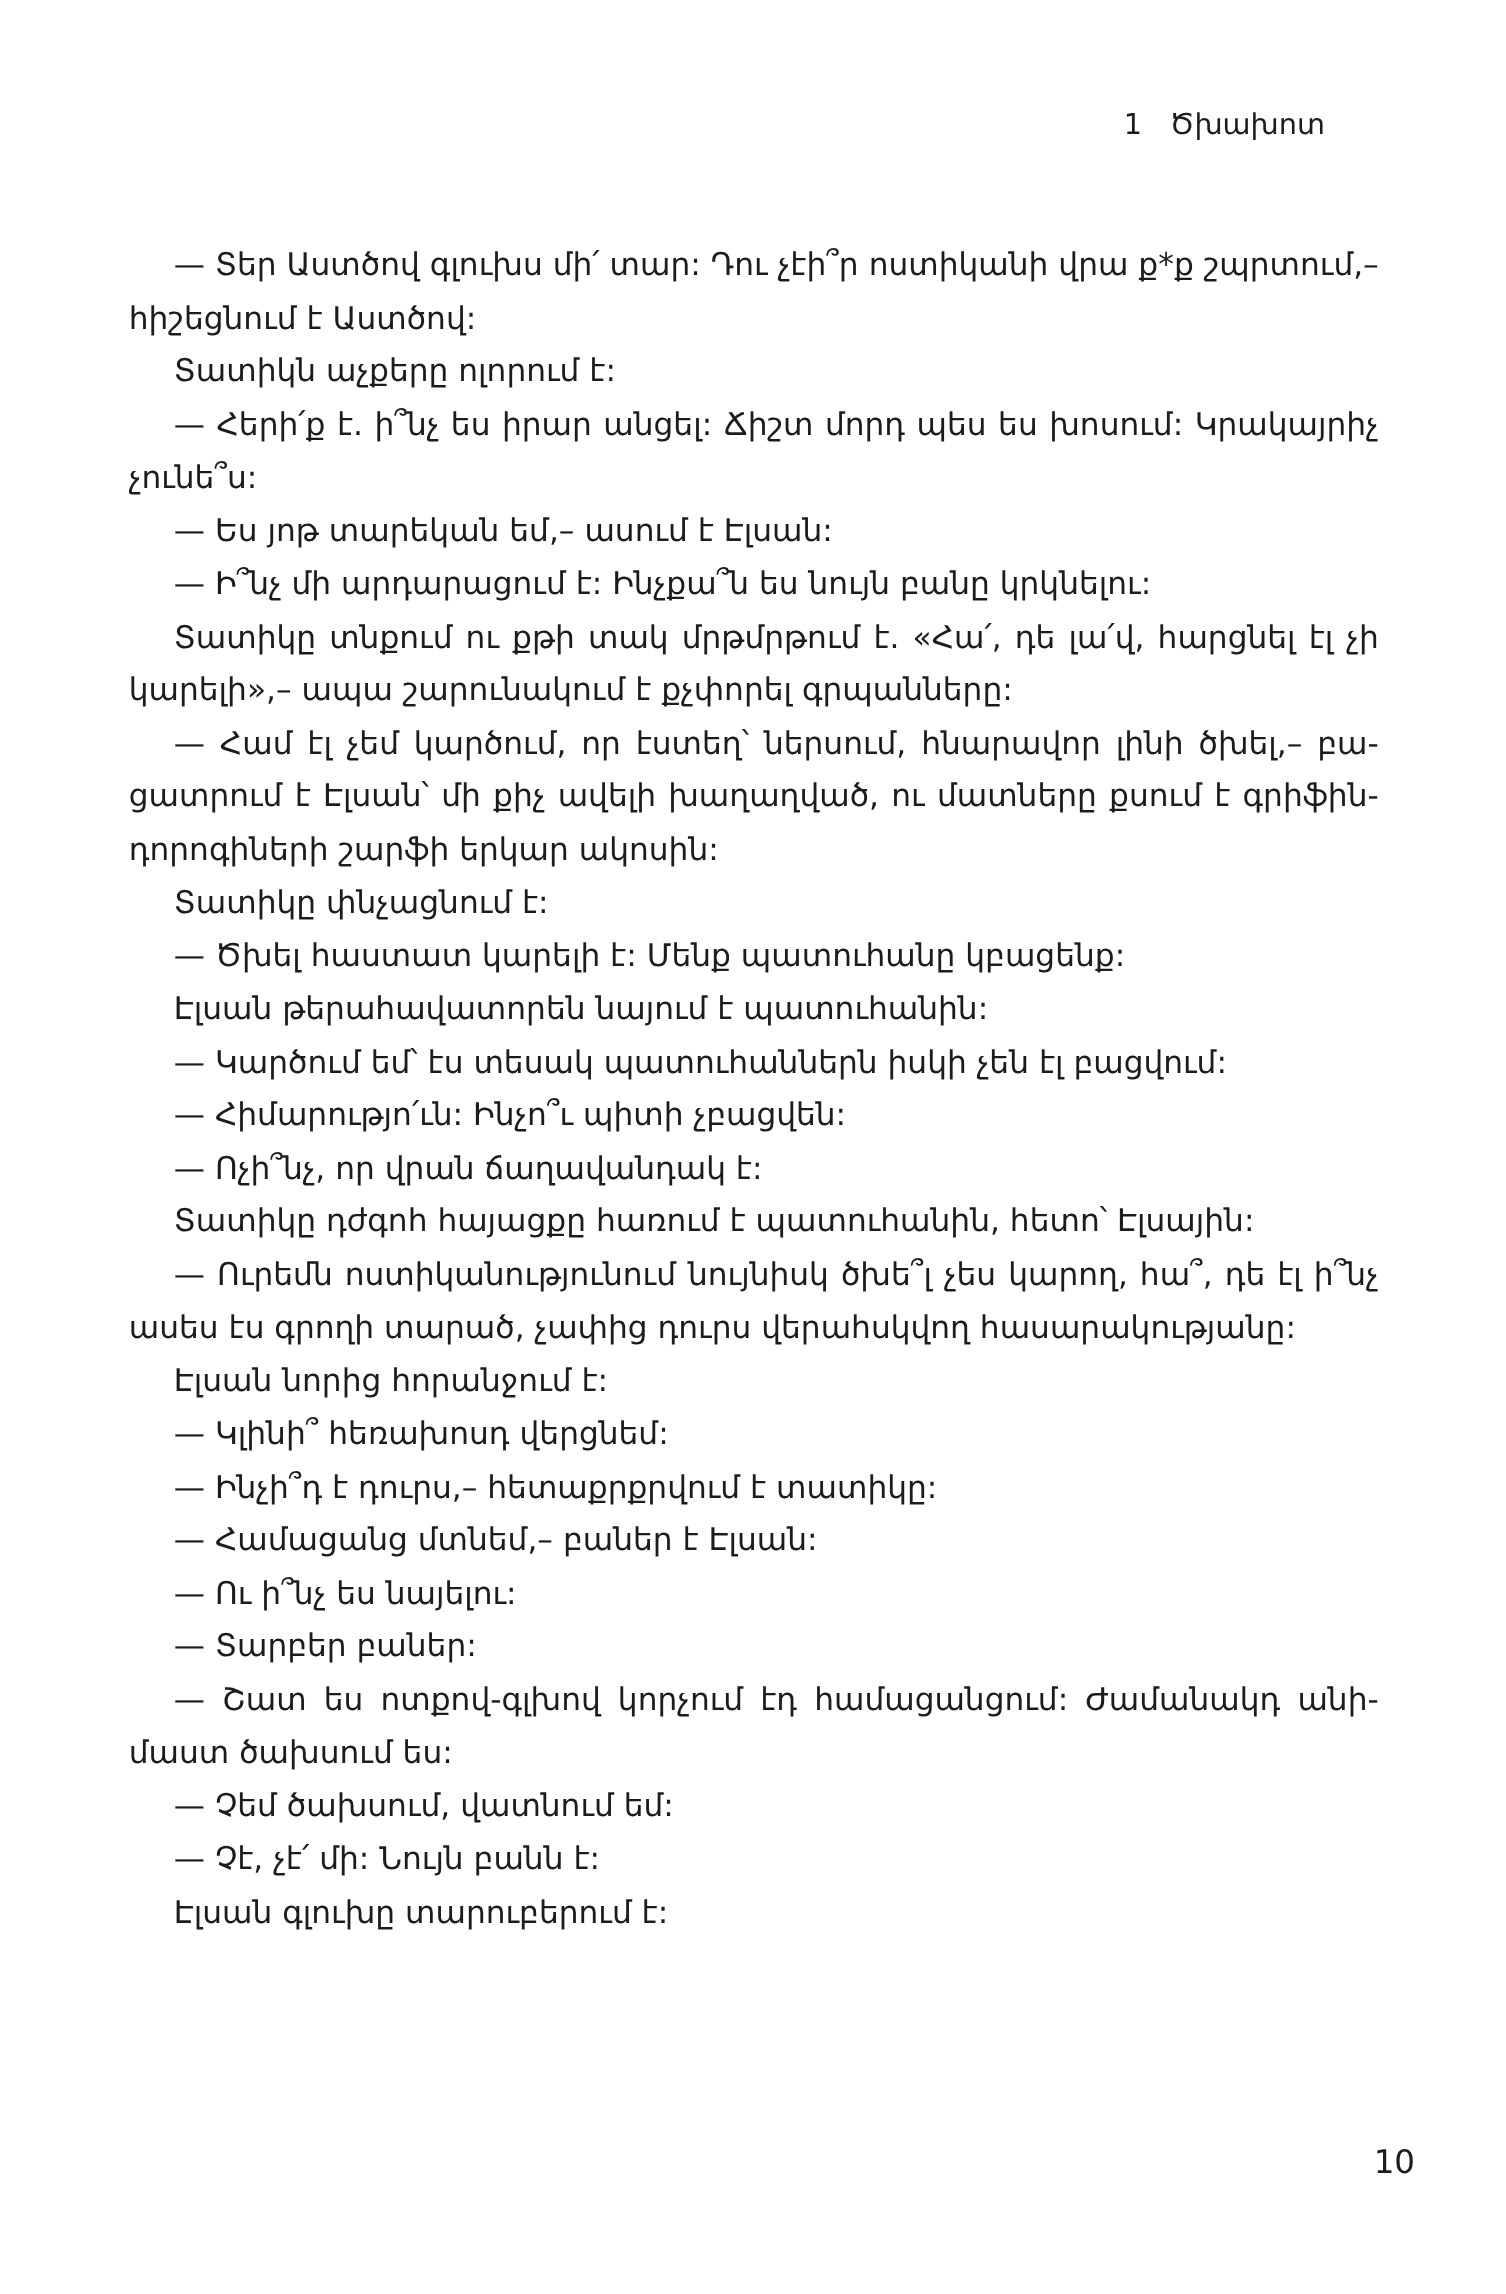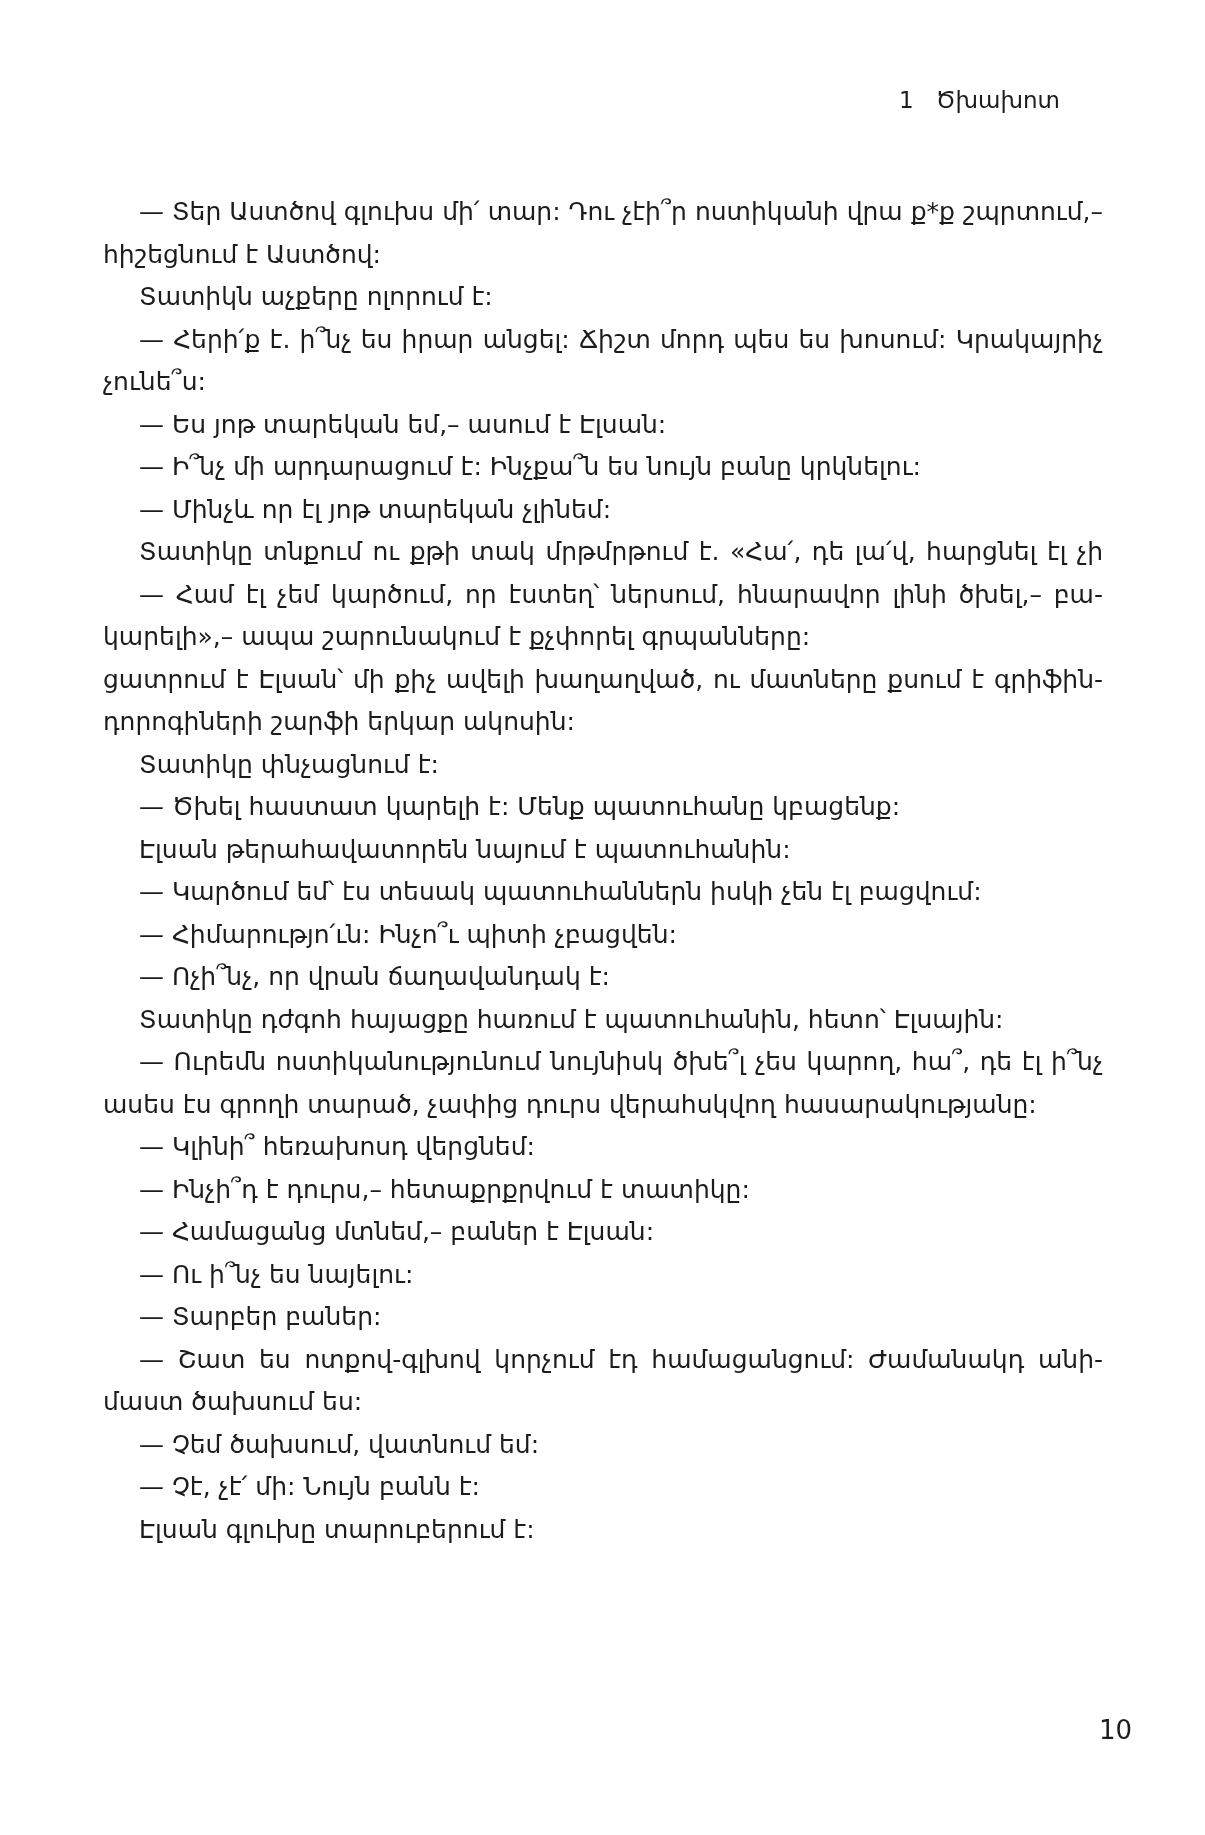--- a/index.html
+++ b/index.html
@@ -68,35 +68,35 @@
   </div>
 
   <div class="body-text" id="body-text">
       <div class="line ps">— Տեր Աստծով գլուխս մի՛ տար: Դու չէի՞ր ոստիկանի վրա ք*ք շպրտում,–</div>
       <div class="line pe">հիշեցնում է Աստծով:</div>
       <div class="line ps pe">Տատիկն աչքերը ոլորում է:</div>
       <div class="line ps">— Հերի՛ք է. ի՞նչ ես իրար անցել: Ճիշտ մորդ պես ես խոսում: Կրակայրիչ</div>
       <div class="line pe">չունե՞ս:</div>
       <div class="line ps pe">— Ես յոթ տարեկան եմ,– ասում է Էլսան:</div>
       <div class="line ps pe">— Ի՞նչ մի արդարացում է: Ինչքա՞ն ես նույն բանը կրկնելու:</div>
-      <div class="line ps pe">— Մինչև որ էլ յոթ տարեկան չլինեմ:</div>
       <div class="line ps">Տատիկը տնքում ու քթի տակ մրթմրթում է. «Հա՛, դե լա՛վ, հարցնել էլ չի</div>
+      <div class="line pe">կարելի»,– ապա շարունակում է քչփորել գրպանները:</div>
       <div class="line ps">— Համ էլ չեմ կարծում, որ էստեղ՝ ներսում, հնարավոր լինի ծխել,– բա-</div>
-      <div class="line pe">կարելի»,– ապա շարունակում է քչփորել գրպանները:</div>
       <div class="line">ցատրում է Էլսան՝ մի քիչ ավելի խաղաղված, ու մատները քսում է գրիֆին-</div>
       <div class="line pe">դորոգիների շարֆի երկար ակոսին:</div>
       <div class="line ps pe">Տատիկը փնչացնում է:</div>
       <div class="line ps pe">— Ծխել հաստատ կարելի է: Մենք պատուհանը կբացենք:</div>
       <div class="line ps pe">Էլսան թերահավատորեն նայում է պատուհանին:</div>
       <div class="line ps pe">— Կարծում եմ՝ էս տեսակ պատուհաններն իսկի չեն էլ բացվում:</div>
       <div class="line ps pe">— Հիմարությո՛ւն: Ինչո՞ւ պիտի չբացվեն:</div>
       <div class="line ps pe">— Ոչի՞նչ, որ վրան ճաղավանդակ է:</div>
       <div class="line ps pe">Տատիկը դժգոհ հայացքը հառում է պատուհանին, հետո՝ Էլսային:</div>
       <div class="line ps">— Ուրեմն ոստիկանությունում նույնիսկ ծխե՞լ չես կարող, հա՞, դե էլ ի՞նչ</div>
       <div class="line pe">ասես էս գրողի տարած, չափից դուրս վերահսկվող հասարակությանը:</div>
+      <div class="line ps pe">Էլսան նորից հորանջում է:</div>
       <div class="line ps pe">— Կլինի՞ հեռախոսդ վերցնեմ:</div>
       <div class="line ps pe">— Ինչի՞դ է դուրս,– հետաքրքրվում է տատիկը:</div>
       <div class="line ps pe">— Համացանց մտնեմ,– բաներ է Էլսան:</div>
       <div class="line ps pe">— Ու ի՞նչ ես նայելու:</div>
       <div class="line ps pe">— Տարբեր բաներ:</div>
       <div class="line ps">— Շատ ես ոտքով-գլխով կորչում էդ համացանցում: Ժամանակդ անի-</div>
       <div class="line pe">մաստ ծախսում ես:</div>
       <div class="line ps pe">— Չեմ ծախսում, վատնում եմ:</div>
       <div class="line ps pe">— Չէ, չէ՛ մի: Նույն բանն է:</div>
       <div class="line ps pe">Էլսան գլուխը տարուբերում է:</div>

